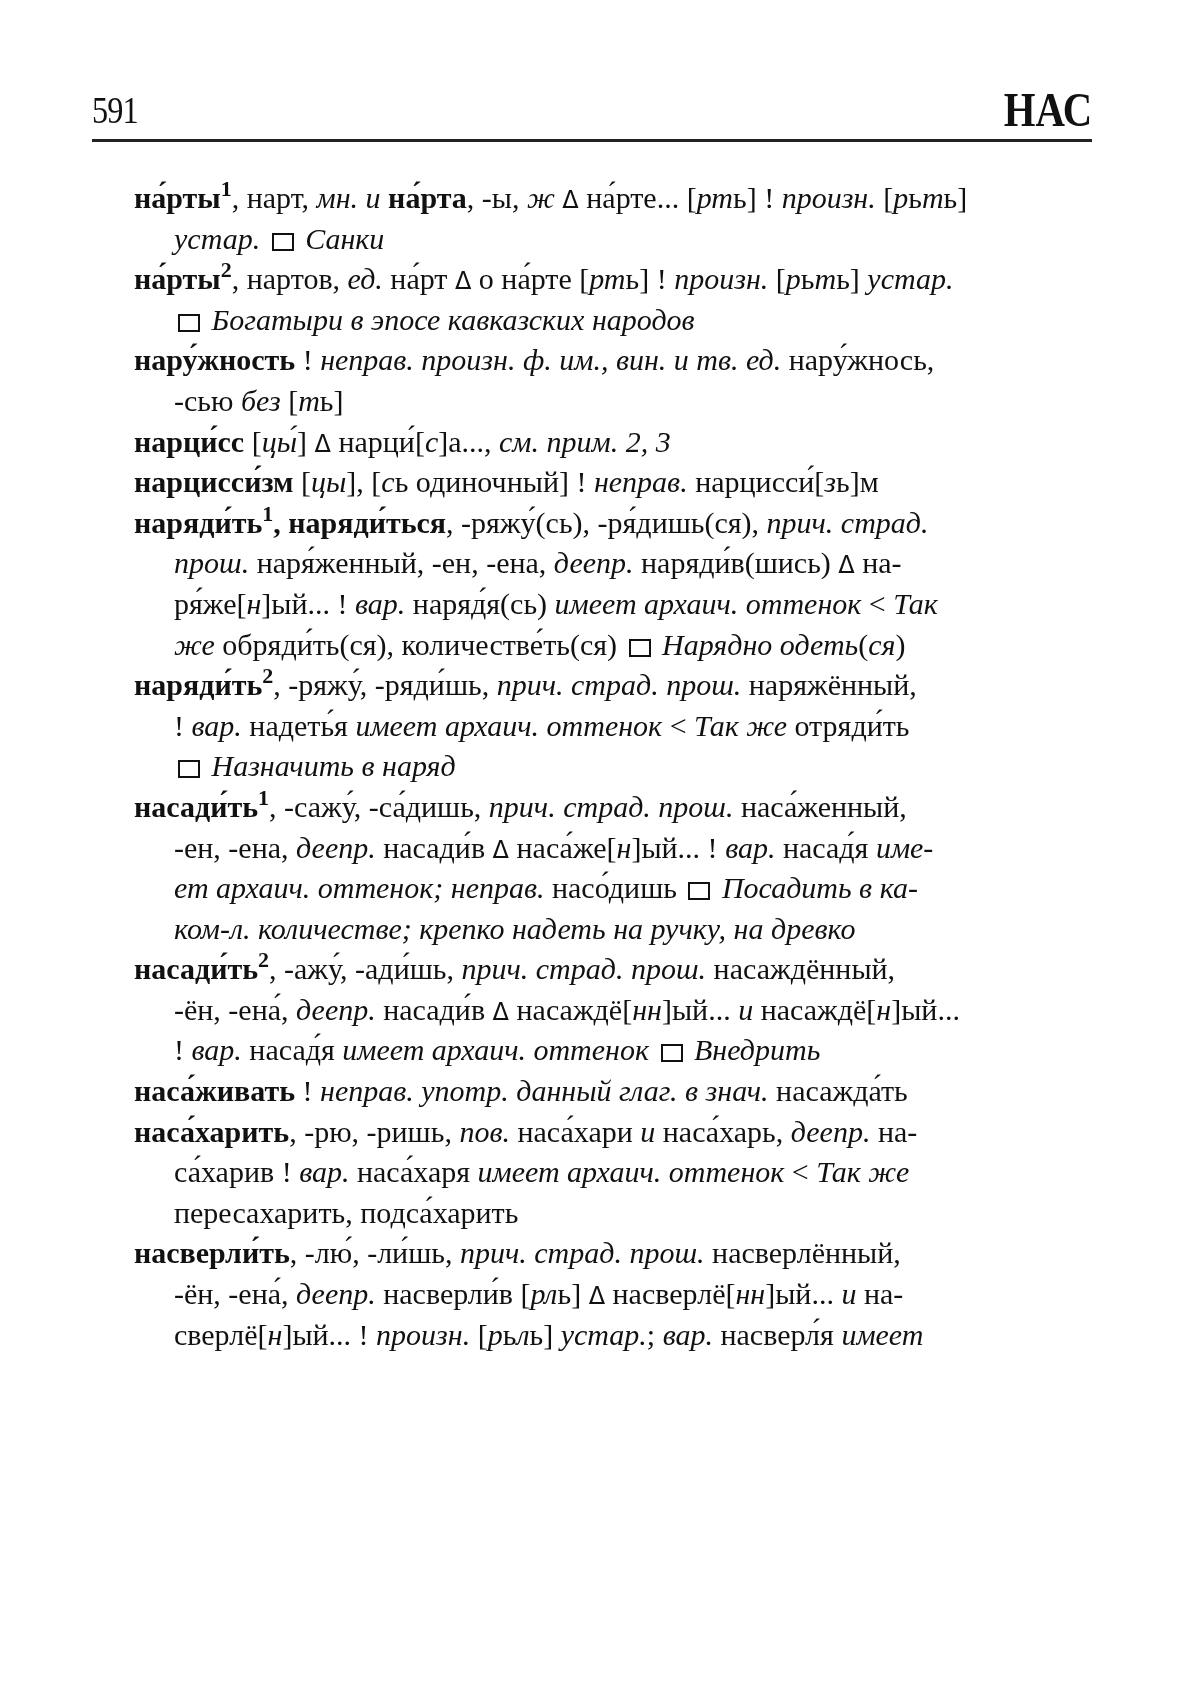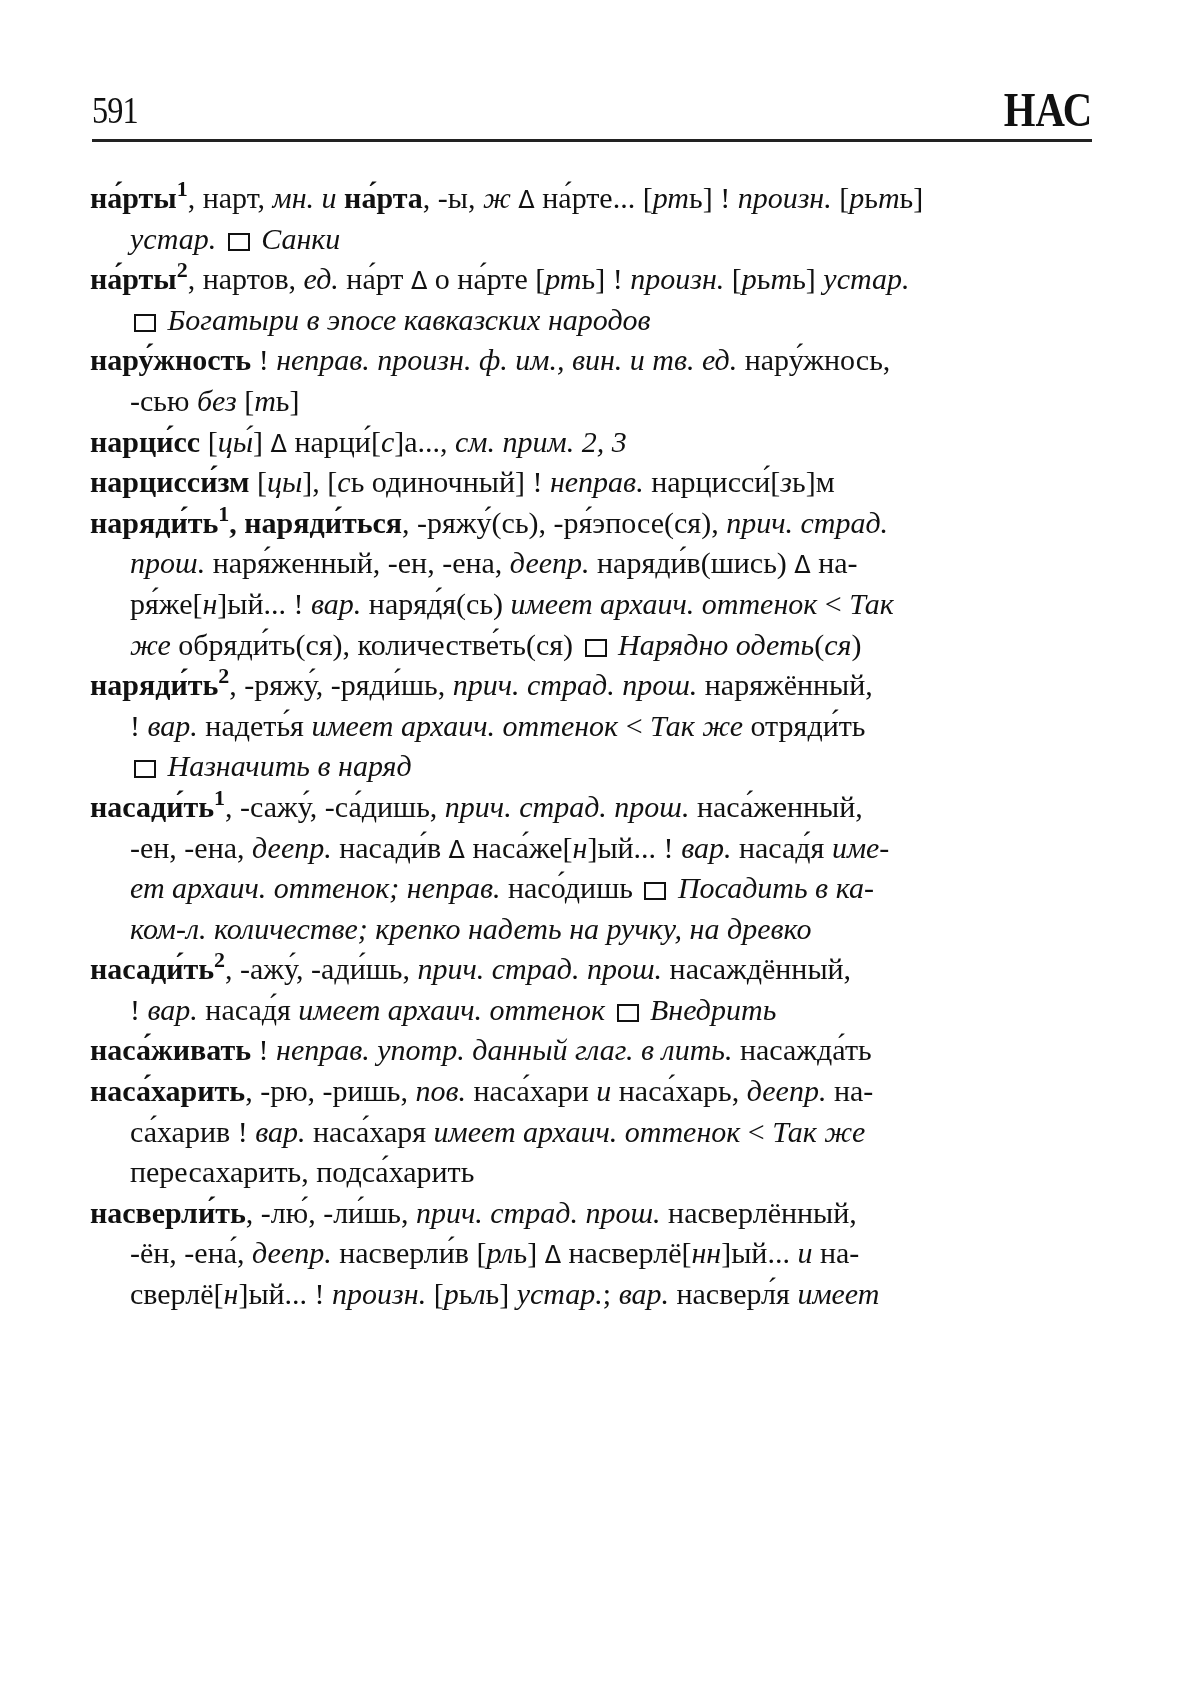--- a/index.html
+++ b/index.html
@@ -7,21 +7,21 @@
          font-family: "Liberation Serif", "DejaVu Serif", serif; color: #111; }
   .page { position: absolute; left: 0; top: 0; width: 1178px; height: 1700px; }
   .header { position: absolute; left: 92px; top: 82px; width: 1000px; height: 60px; text-decoration: underline; }
   .page-num { position: absolute; left: 0; top: 6px; font-size: 38px; letter-spacing: -1px;
               transform: scaleX(0.85); transform-origin: left center; }
   .running-head { position: absolute; right: 0; top: 0; font-size: 48px; font-weight: bold;
                   transform: scaleX(0.85); transform-origin: right center; }
   .rule { position: absolute; left: 92px; top: 139px; width: 1000px; height: 3px; background: #222; }
   .body { position: absolute; left: 90px; top: 178px; width: 1005px; }
   .line { height: 40.6px; line-height: 40.6px; font-size: 30px; white-space: nowrap;
-          transform-origin: left center; }
+          transform-origin: left center; margin-left: 44px; }
   .line.indent { padding-left: 40px; }
   .b { font-weight: bold; }
   .i { font-style: italic; }
   .sup { font-size: 22px; vertical-align: 12px; line-height: 0; font-weight: bold; }
   .supn { font-size: 22px; vertical-align: 12px; line-height: 0; }
   .box { display: inline-block; width: 22px; height: 18px; border: 2.5px solid #111;
          vertical-align: -2px; margin: 0 4px; box-sizing: border-box; }
   .tri { font-family: "DejaVu Sans", sans-serif; font-size: 24px; }
 </style>
 </head>
@@ -35,34 +35,35 @@
   <div class="rule"></div>
   <div class="body" id="entries">
       <div class="line"><span class="b">на́рты</span><span class="sup">1</span><span class="">, нарт, </span><span class="i">мн. и </span><span class="b">на́рта</span><span class="">, -ы, </span><span class="i">ж </span><span class="tri">Δ</span><span class=""> на́рте... [</span><span class="i">рт</span><span class="">ь] ! </span><span class="i">произн.</span><span class=""> [</span><span class="i">р</span><span class="">ь</span><span class="i">т</span><span class="">ь]</span></div>
       <div class="line indent"><span class="i">устар. </span><span class="box"></span><span class="i"> Санки</span></div>
       <div class="line"><span class="b">на́рты</span><span class="sup">2</span><span class="">, нартов, </span><span class="i">ед. </span><span class="">на́рт </span><span class="tri">Δ</span><span class=""> о на́рте [</span><span class="i">рт</span><span class="">ь] ! </span><span class="i">произн.</span><span class=""> [</span><span class="i">р</span><span class="">ь</span><span class="i">т</span><span class="">ь] </span><span class="i">устар.</span></div>
       <div class="line indent"><span class="box"></span><span class="i"> Богатыри в эпосе кавказских народов</span></div>
       <div class="line"><span class="b">нару́жность</span><span class=""> ! </span><span class="i">неправ. произн. ф. им., вин. и тв. ед.</span><span class=""> нару́жнось,</span></div>
       <div class="line indent"><span class="">-сью </span><span class="i">без</span><span class=""> [</span><span class="i">т</span><span class="">ь]</span></div>
       <div class="line"><span class="b">нарци́сс</span><span class=""> [</span><span class="i">цы́</span><span class="">] </span><span class="tri">Δ</span><span class=""> нарци́[</span><span class="i">с</span><span class="">]а..., </span><span class="i">см. прим. 2, 3</span></div>
       <div class="line"><span class="b">нарцисси́зм</span><span class=""> [</span><span class="i">цы</span><span class="">], [</span><span class="i">с</span><span class="">ь одиночный] ! </span><span class="i">неправ.</span><span class=""> нарцисси́[</span><span class="i">з</span><span class="">ь]м</span></div>
-      <div class="line"><span class="b">наряди́ть</span><span class="sup">1</span><span class="b">, наряди́ться</span><span class="">, -ряжу́(сь), -ря́эпосе(ся), </span><span class="i">прич. страд.</span></div>
+      <div class="line"><span class="b">наряди́ть</span><span class="sup">1</span><span class="b">, наряди́ться</span><span class="">, -ряжу́(сь), -ря́дишь(ся), </span><span class="i">прич. страд.</span></div>
       <div class="line indent"><span class="i">прош.</span><span class=""> наря́женный, -ен, -ена, </span><span class="i">деепр.</span><span class=""> наряди́в(шись) </span><span class="tri">Δ</span><span class=""> на-</span></div>
       <div class="line indent"><span class="">ря́же[</span><span class="i">н</span><span class="">]ый... ! </span><span class="i">вар.</span><span class=""> наряд́я(сь) </span><span class="i">имеет архаич. оттенок</span><span class=""> &lt; </span><span class="i">Так</span></div>
       <div class="line indent"><span class="i">же</span><span class=""> обряди́ть(ся), количестве́ть(ся) </span><span class="box"></span><span class="i"> Нарядно одеть</span><span class="">(</span><span class="i">ся</span><span class="">)</span></div>
       <div class="line"><span class="b">наряди́ть</span><span class="sup">2</span><span class="">, -ряжу́, -ряди́шь, </span><span class="i">прич. страд. прош.</span><span class=""> наряжённый,</span></div>
       <div class="line indent"><span class="">! </span><span class="i">вар.</span><span class=""> надеть́я </span><span class="i">имеет архаич. оттенок</span><span class=""> &lt; </span><span class="i">Так же</span><span class=""> отряди́ть</span></div>
       <div class="line indent"><span class="box"></span><span class="i"> Назначить в наряд</span></div>
       <div class="line"><span class="b">насади́ть</span><span class="sup">1</span><span class="">, -сажу́, -са́дишь, </span><span class="i">прич. страд. прош.</span><span class=""> наса́женный,</span></div>
       <div class="line indent"><span class="">-ен, -ена, </span><span class="i">деепр.</span><span class=""> насади́в </span><span class="tri">Δ</span><span class=""> наса́же[</span><span class="i">н</span><span class="">]ый... ! </span><span class="i">вар.</span><span class=""> насад́я </span><span class="i">име-</span></div>
       <div class="line indent"><span class="i">ет архаич. оттенок; неправ.</span><span class=""> насо́дишь </span><span class="box"></span><span class="i"> Посадить в ка-</span></div>
       <div class="line indent"><span class="i">ком-л. количестве; крепко надеть на ручку, на древко</span></div>
       <div class="line"><span class="b">насади́ть</span><span class="sup">2</span><span class="">, -ажу́, -ади́шь, </span><span class="i">прич. страд. прош.</span><span class=""> насаждённый,</span></div>
+      <div class="line indent"><span class="">-ён, -ена́, </span><span class="i">деепр.</span><span class=""> насади́в </span><span class="tri">Δ</span><span class=""> насаждё[</span><span class="i">нн</span><span class="">]ый... </span><span class="i">и</span><span class=""> насаждё[</span><span class="i">н</span><span class="">]ый...</span></div>
       <div class="line indent"><span class="">! </span><span class="i">вар.</span><span class=""> насад́я </span><span class="i">имеет архаич. оттенок </span><span class="box"></span><span class="i"> Внедрить</span></div>
-      <div class="line"><span class="b">наса́живать</span><span class=""> ! </span><span class="i">неправ. употр. данный глаг. в лить.</span><span class=""> насажда́ть</span></div>
+      <div class="line"><span class="b">наса́живать</span><span class=""> ! </span><span class="i">неправ. употр. данный глаг. в знач.</span><span class=""> насажда́ть</span></div>
       <div class="line"><span class="b">наса́харить</span><span class="">, -рю, -ришь, </span><span class="i">пов.</span><span class=""> наса́хари </span><span class="i">и</span><span class=""> наса́харь, </span><span class="i">деепр.</span><span class=""> на-</span></div>
       <div class="line indent"><span class="">са́харив ! </span><span class="i">вар.</span><span class=""> наса́харя </span><span class="i">имеет архаич. оттенок</span><span class=""> &lt; </span><span class="i">Так же</span></div>
       <div class="line indent"><span class="">пересахарить, подса́харить</span></div>
       <div class="line"><span class="b">насверли́ть</span><span class="">, -лю́, -ли́шь, </span><span class="i">прич. страд. прош.</span><span class=""> насверлённый,</span></div>
       <div class="line indent"><span class="">-ён, -ена́, </span><span class="i">деепр.</span><span class=""> насверли́в [</span><span class="i">рл</span><span class="">ь] </span><span class="tri">Δ</span><span class=""> насверлё[</span><span class="i">нн</span><span class="">]ый... </span><span class="i">и</span><span class=""> на-</span></div>
       <div class="line indent"><span class="">сверлё[</span><span class="i">н</span><span class="">]ый... ! </span><span class="i">произн.</span><span class=""> [</span><span class="i">р</span><span class="">ь</span><span class="i">л</span><span class="">ь] </span><span class="i">устар.</span><span class="">; </span><span class="i">вар.</span><span class=""> насверл́я </span><span class="i">имеет</span></div>
     </div>
 </div>
 
 </body></html>

